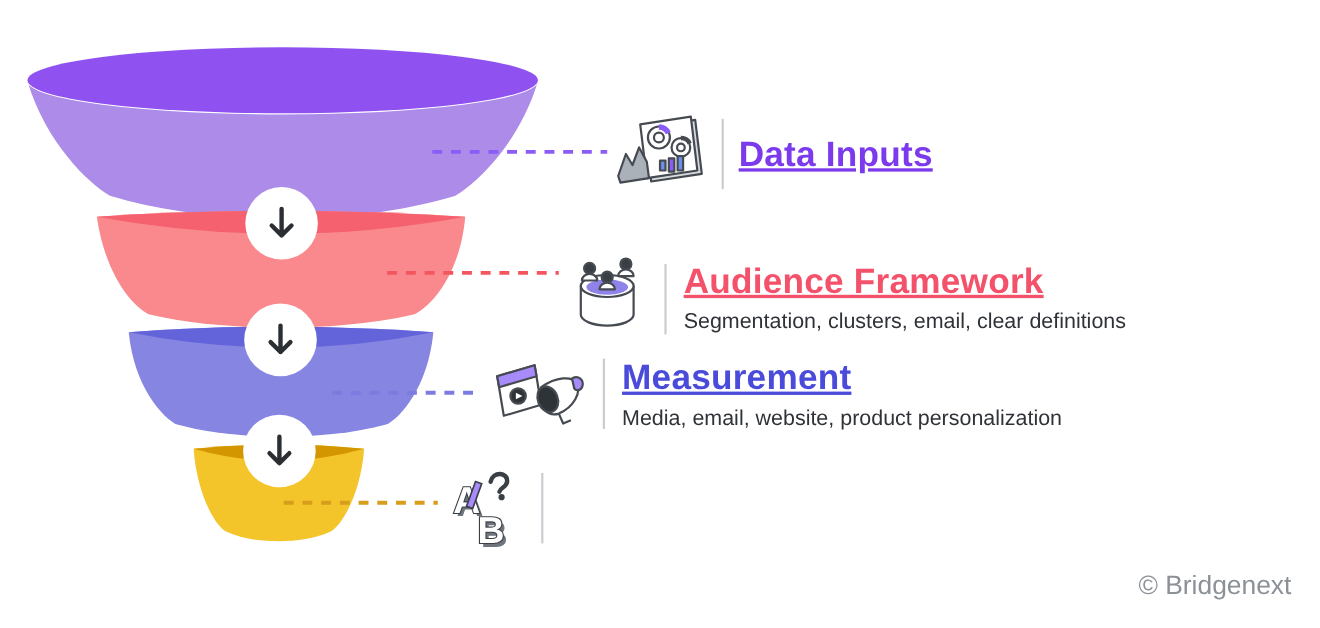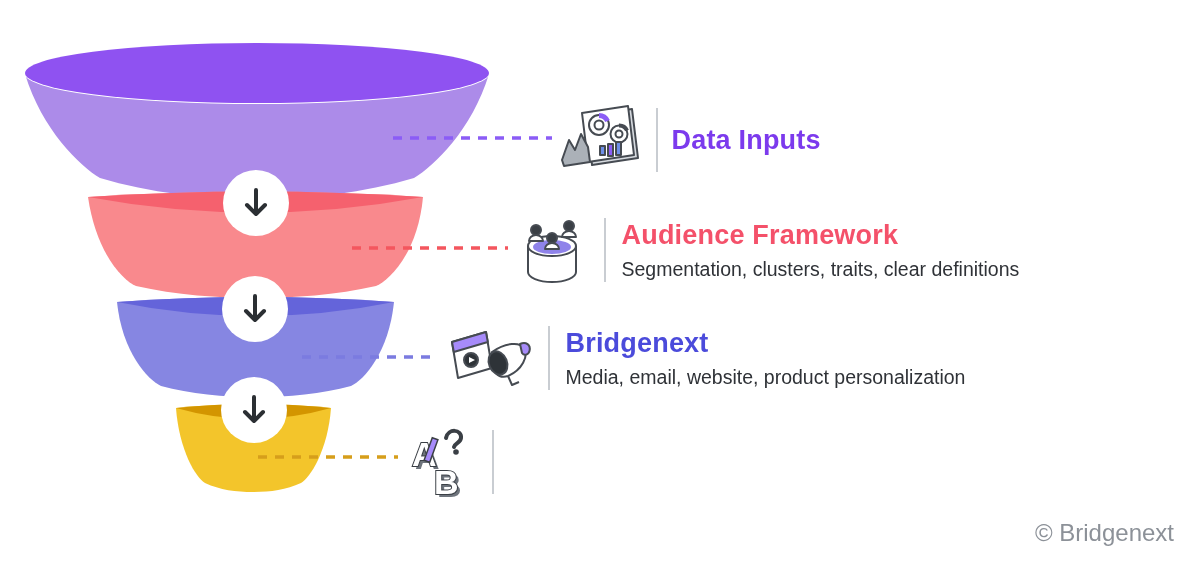--- a/index.html
+++ b/index.html
@@ -7,21 +7,21 @@
   .canvas {
     position:relative; width:1200px; height:571px; background:#ffffff;
     font-family:"Liberation Sans", sans-serif; overflow:hidden;
   }
   .funnel-svg { position:absolute; left:0; top:0; }
   .info-row { position:absolute; display:flex; align-items:center; }
   .row-icon { flex:none; }
   .icn { display:block; }
   .row-divider { width:1.5px; height:64px; background:#C9CDD2; flex:none; }
   .row-text { display:flex; flex-direction:column; gap:7px; white-space:nowrap; }
-  .row-title { font-size:27px; font-weight:bold; letter-spacing:.2px; }
+  .row-title { font-size:32px; font-weight:bold; letter-spacing:.2px;text-decoration:underline; }
   .row-subtitle { font-size:19.5px; color:#2F3237; }
   .gap-a { width:14px; flex:none; }
   .gap-b { width:16px; flex:none; }
   .watermark {
     position:absolute; right:26px; bottom:24px;
     font-size:24px; color:#8C9198;
   }
 </style>
 </head>
 <body>
@@ -81,42 +81,42 @@
       </svg>
     </div>
     <div class="gap-a"></div>
     <div class="row-divider"></div>
     <div class="gap-a"></div>
     <div class="row-text">
       <div class="row-title" style="color: rgb(124, 58, 237);">Data Inputs</div>
     </div>
   </div>
 
-  <div class="info-row" style="left:516px; top:210px; height:80px;">
+  <div class="info-row" style="left:516px; top:224px; height:80px;align-items:flex-end;">
     <div class="row-icon">
       <svg class="icn" width="72" height="80" viewBox="0 0 72 80">
         <g stroke="#464B52" stroke-width="2" stroke-linejoin="round">
           <path d="M12,36 L12,62 A24,10 0 0 0 60,62 L60,36" fill="#FFFFFF"></path>
           <ellipse cx="36" cy="36" rx="24" ry="10" fill="#FFFFFF"></ellipse>
           <ellipse cx="36" cy="37" rx="19" ry="7" fill="#8F83EA" stroke="none"></ellipse>
           <circle cx="20" cy="20" r="5" fill="#3A3F45"></circle>
           <path d="M13,31 a7,6 0 0 1 14,0 Z" fill="#FFFFFF"></path>
           <circle cx="53" cy="16" r="5" fill="#3A3F45"></circle>
           <path d="M46,27 a7,6 0 0 1 14,0 Z" fill="#FFFFFF"></path>
           <circle cx="36" cy="28" r="5" fill="#3A3F45"></circle>
           <path d="M29,39 a7,6 0 0 1 14,0 Z" fill="#FFFFFF"></path>
         </g>
       </svg>
     </div>
     <div class="gap-b"></div>
     <div class="row-divider"></div>
     <div class="gap-b"></div>
     <div class="row-text">
       <div class="row-title" style="color: rgb(244, 81, 106);">Audience Framework</div>
-      <div class="row-subtitle">Segmentation, clusters, traits, clear definitions</div>
+      <div class="row-subtitle">Segmentation, clusters, email, clear definitions</div>
     </div>
   </div>
 
   <div class="info-row" style="left:444px; top:318px; height:80px;">
     <div class="row-icon">
       <svg class="icn" width="88" height="80" viewBox="0 0 88 80">
         <g stroke="#464B52" stroke-width="2" stroke-linejoin="round">
           <path d="M8,24 L42,14 L48,50 L14,60 Z" fill="#FFFFFF"></path>
           <path d="M8,24 L42,14 L43.8,24 L9.8,34 Z" fill="#A78BFA"></path>
           <circle cx="27" cy="42" r="7" fill="#2E3338"></circle>
@@ -125,21 +125,21 @@
           <ellipse cx="54" cy="45" rx="9" ry="12" transform="rotate(-22 54 45)" fill="#2E3338"></ellipse>
           <path d="M76,26 C82,23 87,27 85.5,33 C84.5,37 80,38 78,35 Z" fill="#A78BFA"></path>
           <path d="M64,58 l4,9 l7,-3" fill="#FFFFFF"></path>
         </g>
       </svg>
     </div>
     <div class="gap-b"></div>
     <div class="row-divider"></div>
     <div class="gap-b"></div>
     <div class="row-text">
-      <div class="row-title" style="color: rgb(75, 75, 219);">Bridgenext</div>
+      <div class="row-title" style="color: rgb(75, 75, 219);">Measurement</div>
       <div class="row-subtitle">Media, email, website, product personalization</div>
     </div>
   </div>
 
   <div class="info-row" style="left:404px; top:422px; height:80px;">
     <div class="row-icon">
       <svg class="icn" width="72" height="80" viewBox="0 0 72 80">
         <g font-family="&quot;Liberation Sans&quot;,sans-serif" font-weight="bold">
           <text x="11" y="47" font-size="34" fill="#6E747C">A</text>
           <text x="8" y="44" font-size="34" fill="#FFFFFF" stroke="#3A3F45" stroke-width="2" paint-order="stroke">A</text>

